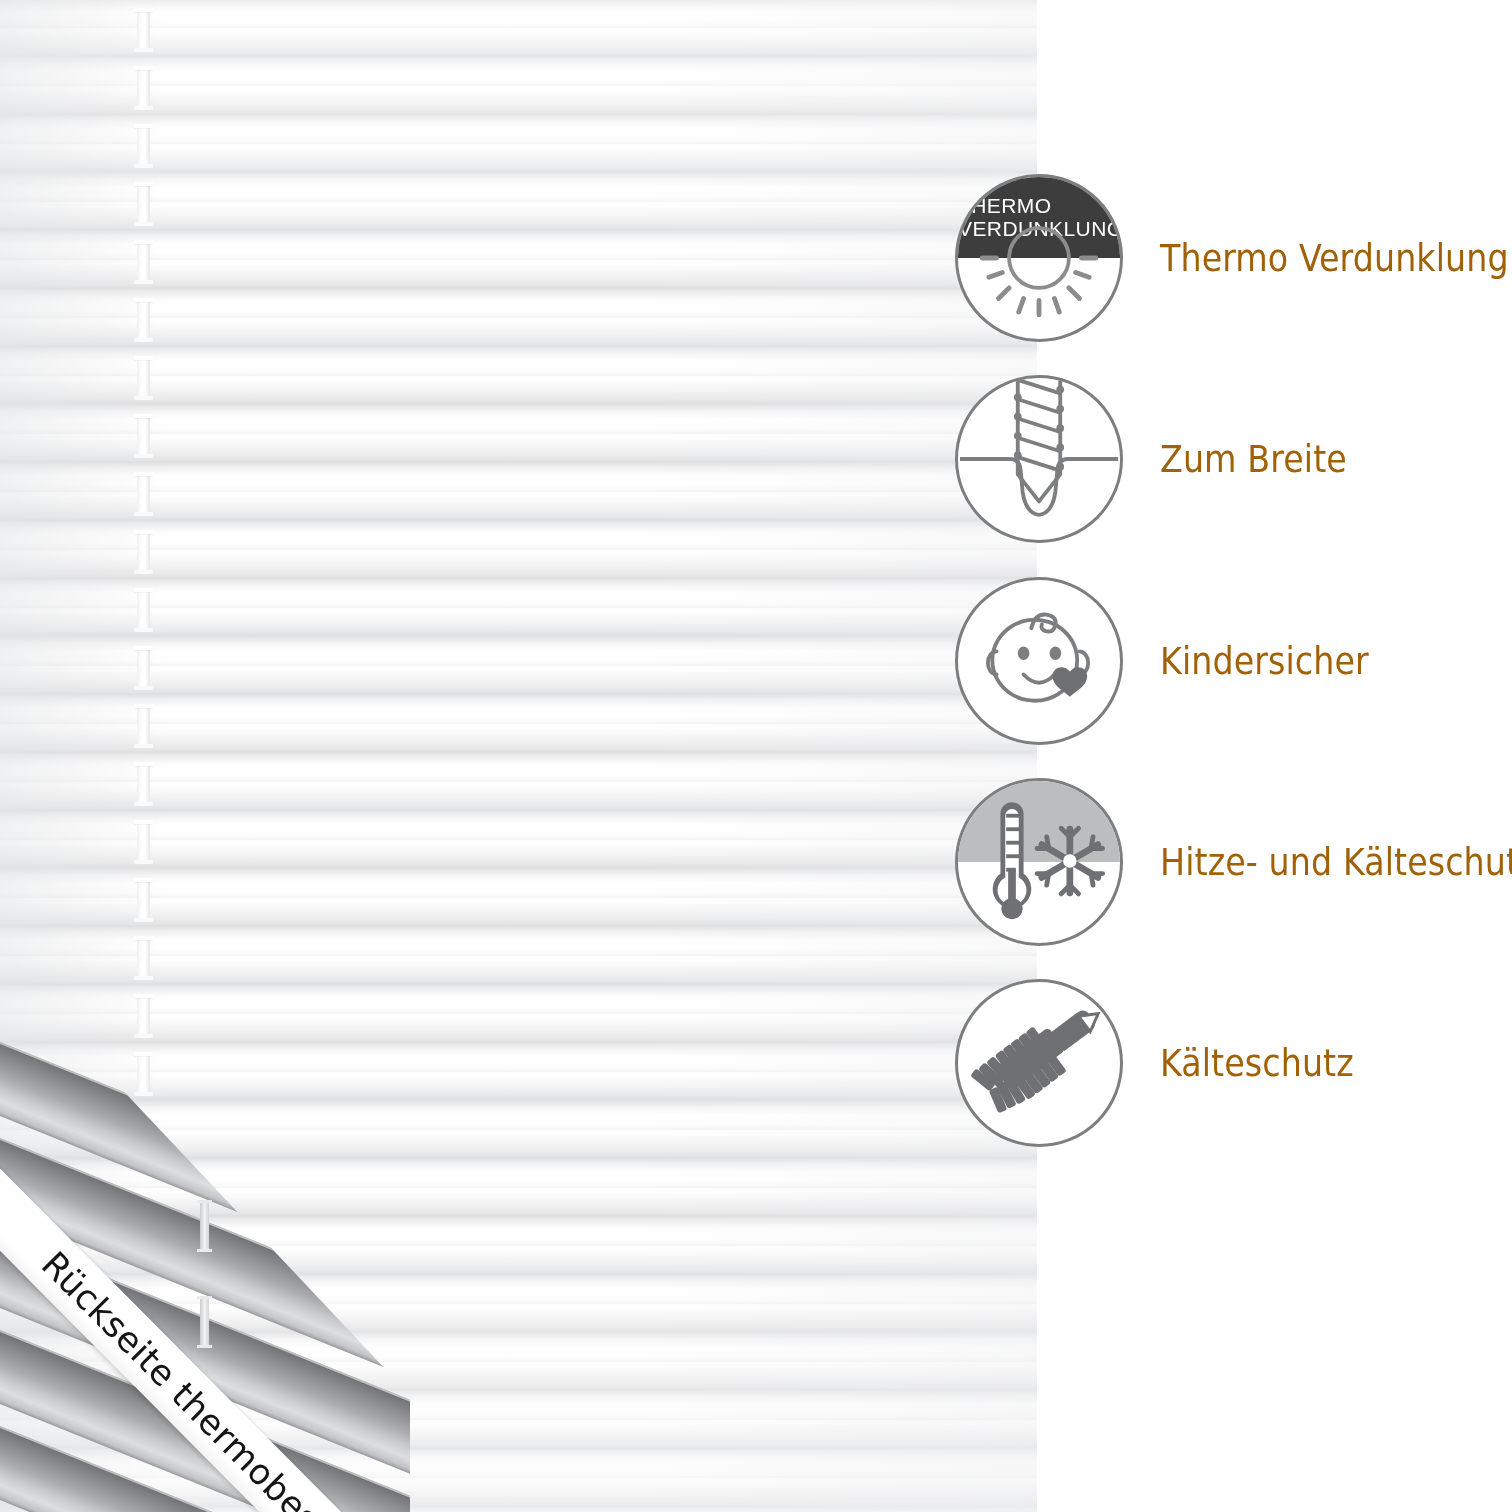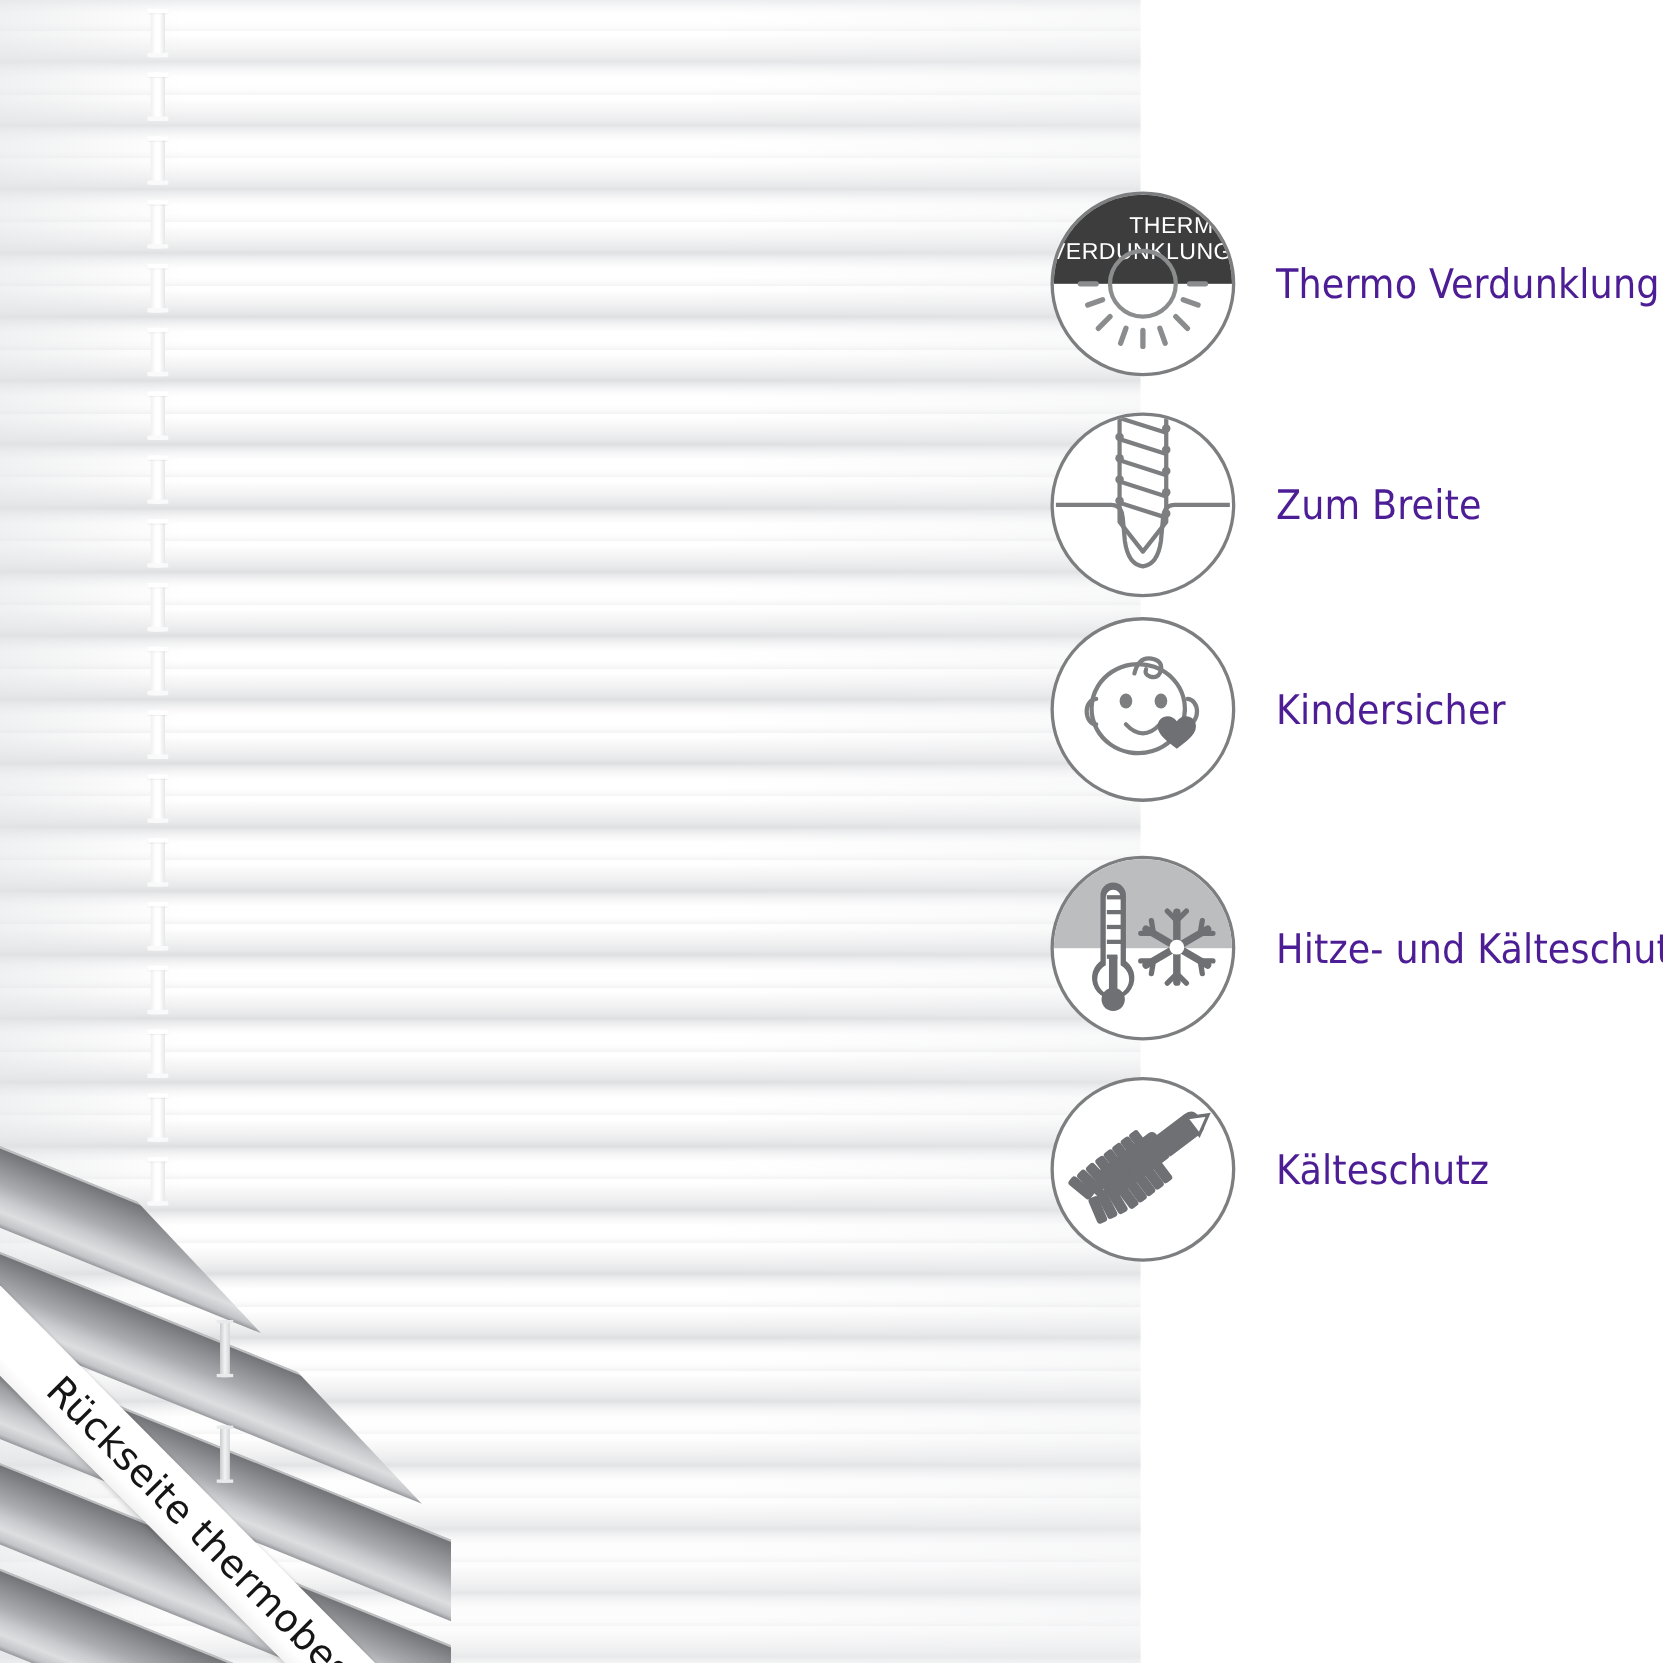--- a/index.html
+++ b/index.html
@@ -149,31 +149,31 @@
     border:3px solid #7c7e80;
     border-radius:50%;
     background:#ffffff;
     overflow:hidden;
   }
   .feature-label {
     position:absolute; left:123px;
     font-family:"DejaVu Sans Condensed","DejaVu Sans", sans-serif;
     font-stretch:condensed;
     font-size:37px;
-    color:#4c1d95;
+    color:#a16207;
     white-space:nowrap;
     letter-spacing:.1px;
   }
 
   
   .thermo-cap {
     position:absolute; left:0; top:0; width:100%; height:50%;
     background:#3d3d3d;
     display:flex; flex-direction:column;
-    align-items:flex-end; justify-content:center;
+    align-items:flex-start; justify-content:center;
     line-height:1.06;
   }
   .thermo-cap span {
     color:#ffffff;
     font-family:"Liberation Sans", sans-serif;
     font-size:21px;
     letter-spacing:.4px;
   }
   .thermo-sun { position:absolute; left:0; top:0; width:100%; height:100%; }
 
@@ -282,21 +282,21 @@
               <circle cx="106" cy="32" r="4"></circle>
             <circle cx="106" cy="52" r="4"></circle>
               <circle cx="106" cy="72" r="4"></circle>
             <circle cx="106" cy="92" r="4"></circle>
           </g>
         </svg>
       </div>
       <div class="feature-label">Zum Breite</div>
     </div>
 
-    <div class="feature-row" style="top:560px">
+    <div class="feature-row" style="top:576px">
       <div class="feature-icon">
         <svg class="icon-svg" viewBox="0 0 168 168">
           <g fill="none" stroke="#7c7e80" stroke-width="4" stroke-linecap="round">
 
             <path d="M122 72 a44 42 0 1 0 -0.5 24 a44 42 0 0 0 0.5 -24"></path>
 
             <path d="M40 74 a9 12 0 0 0 0 24"></path>
             <path d="M126 74 a9 12 0 0 1 0 24"></path>
 
             <path d="M76 50 q4 -16 16 -14 q11 2 9 11 q-2 8 -10 6 q-6 -2 -4 -7"></path>

